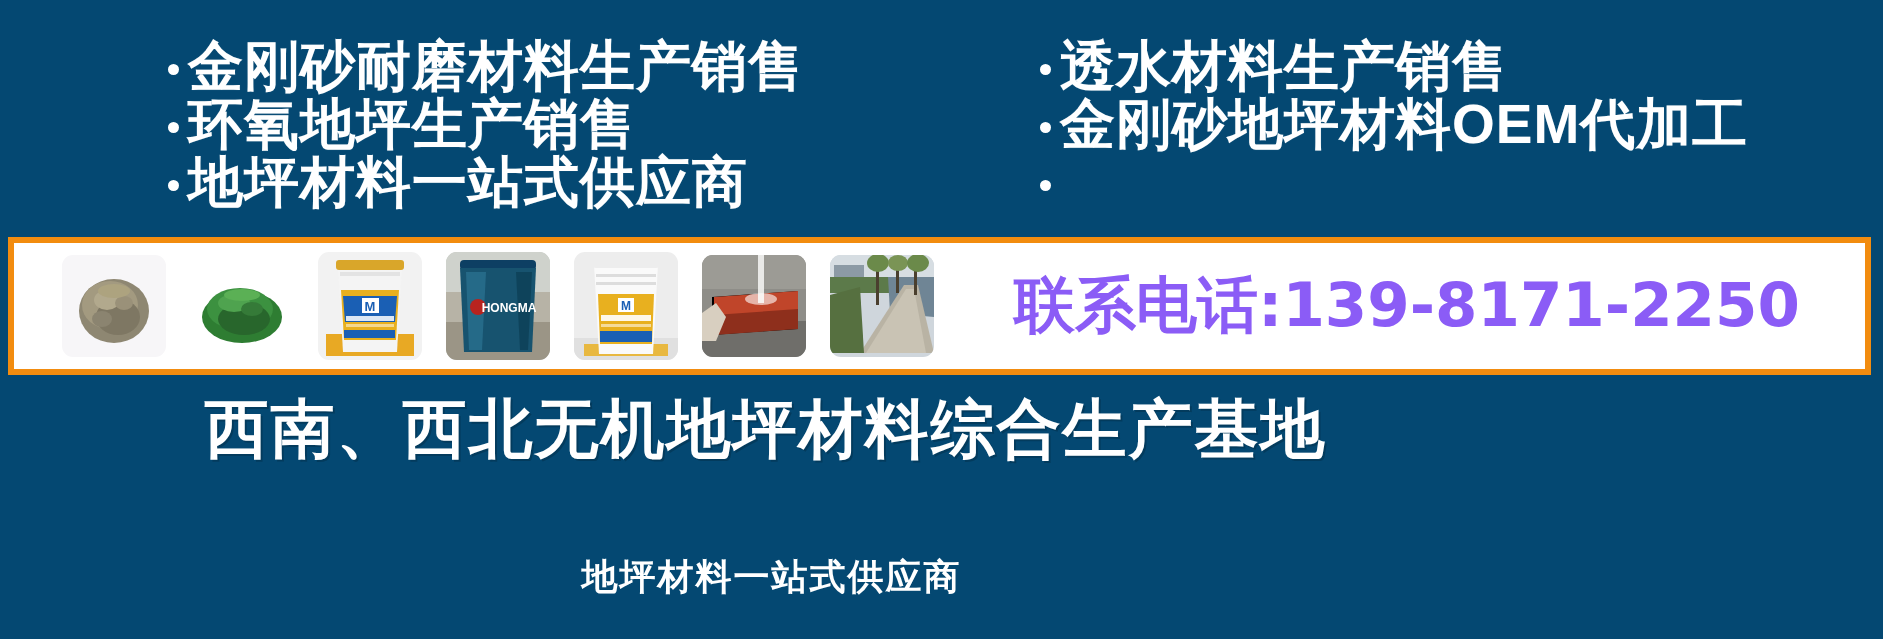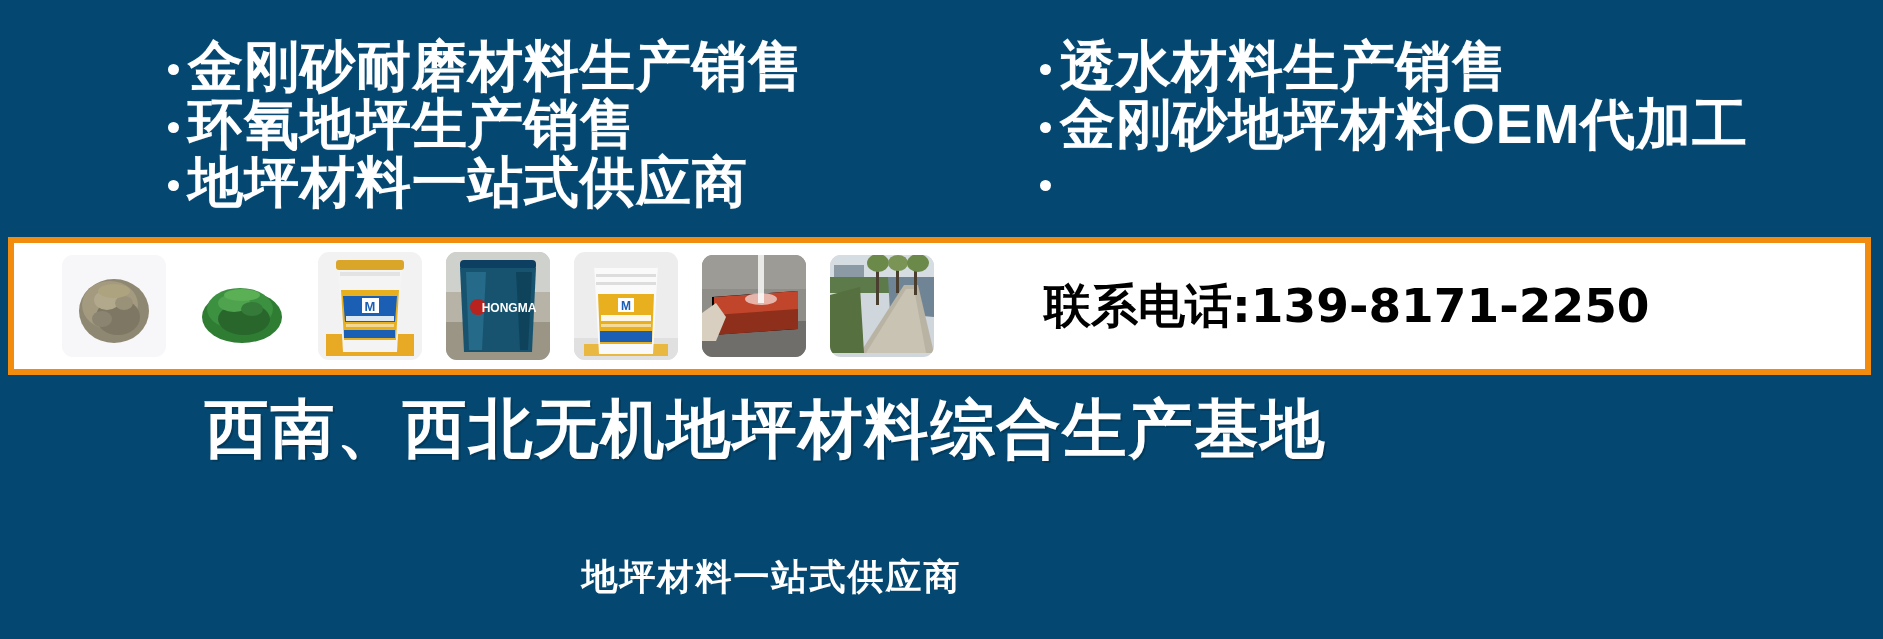--- a/index.html
+++ b/index.html
@@ -49,23 +49,23 @@
   }
   .thumb{
     width:104px;height:102px;border-radius:11px;
     overflow:hidden;position:relative;flex:0 0 auto;
     background:#ffffff;
   }
   .thumb.tall{height:108px;}
   .thumb svg{display:block;width:100%;height:100%;}
 
   .phone{
-    margin-left:110px;
-    color:#000000;
-    font-size:47px;
+    margin-left:80px;
+    color:#8b5cf6;
+    font-size:61px;
     font-weight:bold;
     letter-spacing:0px;
     white-space:nowrap;
     font-family:"DejaVu Sans","Liberation Sans",sans-serif;
   }
 
   
   .headline{
     position:absolute;left:0;top:386px;width:1531px;
     text-align:center;

